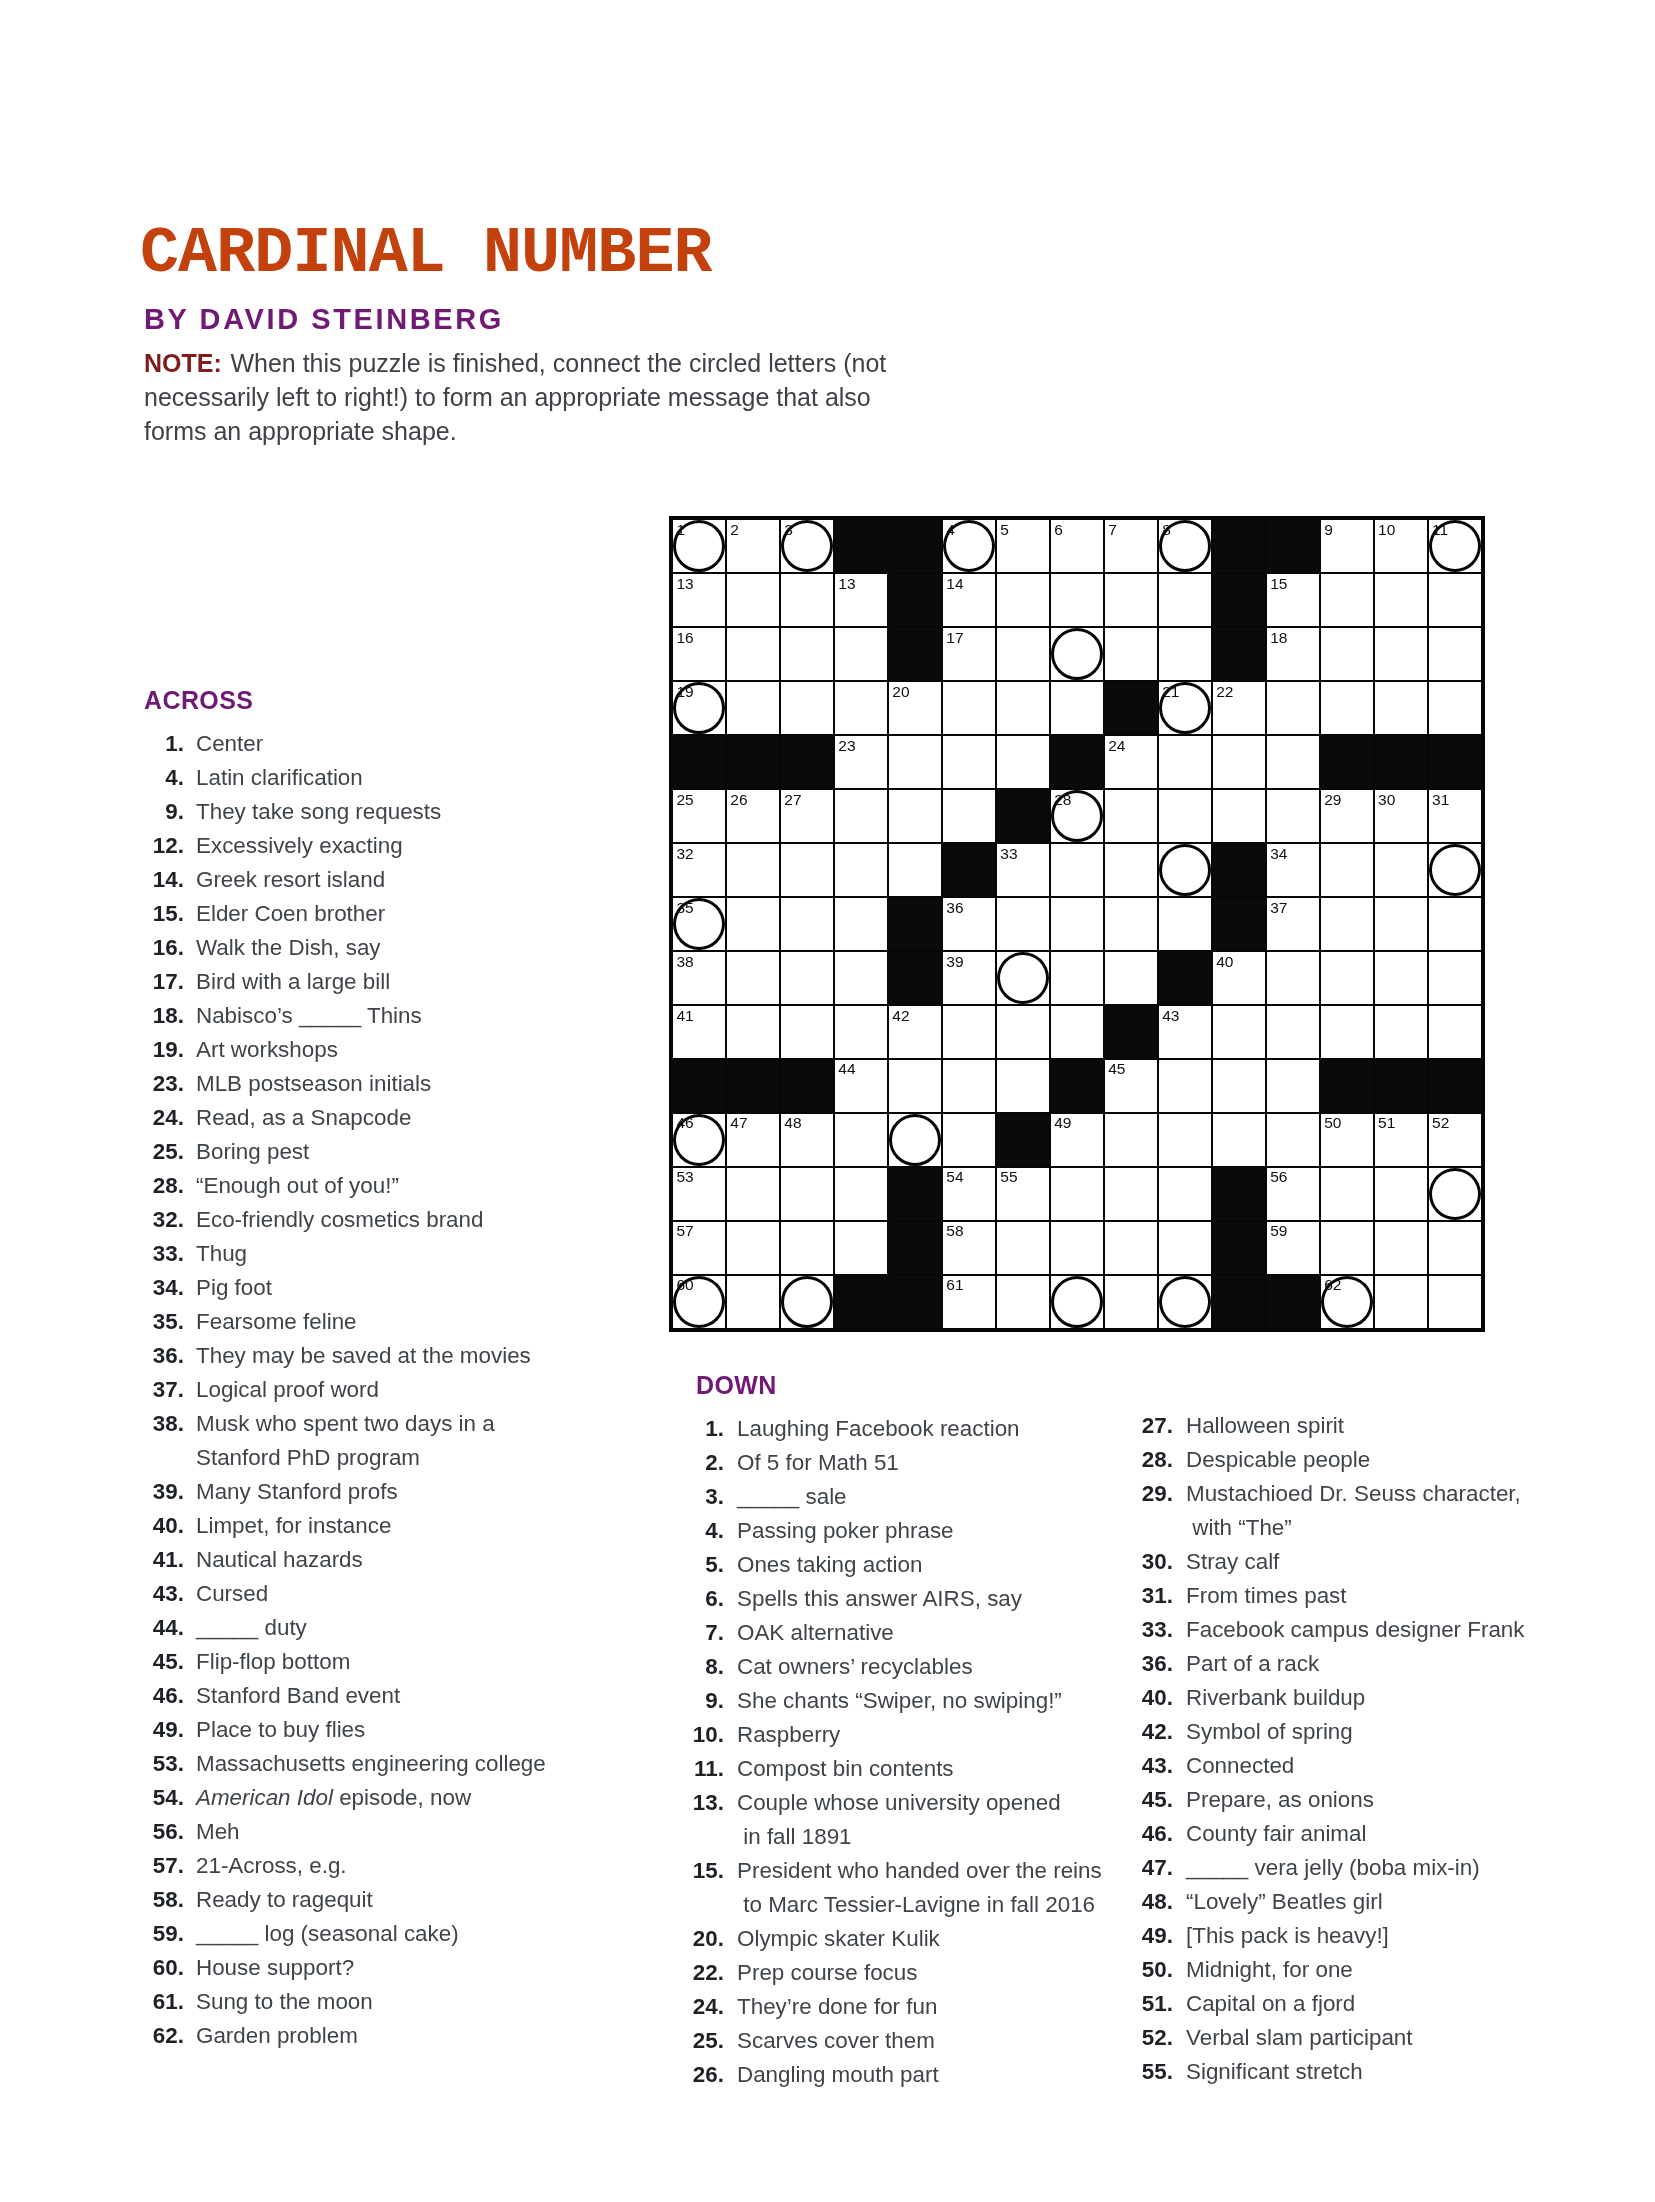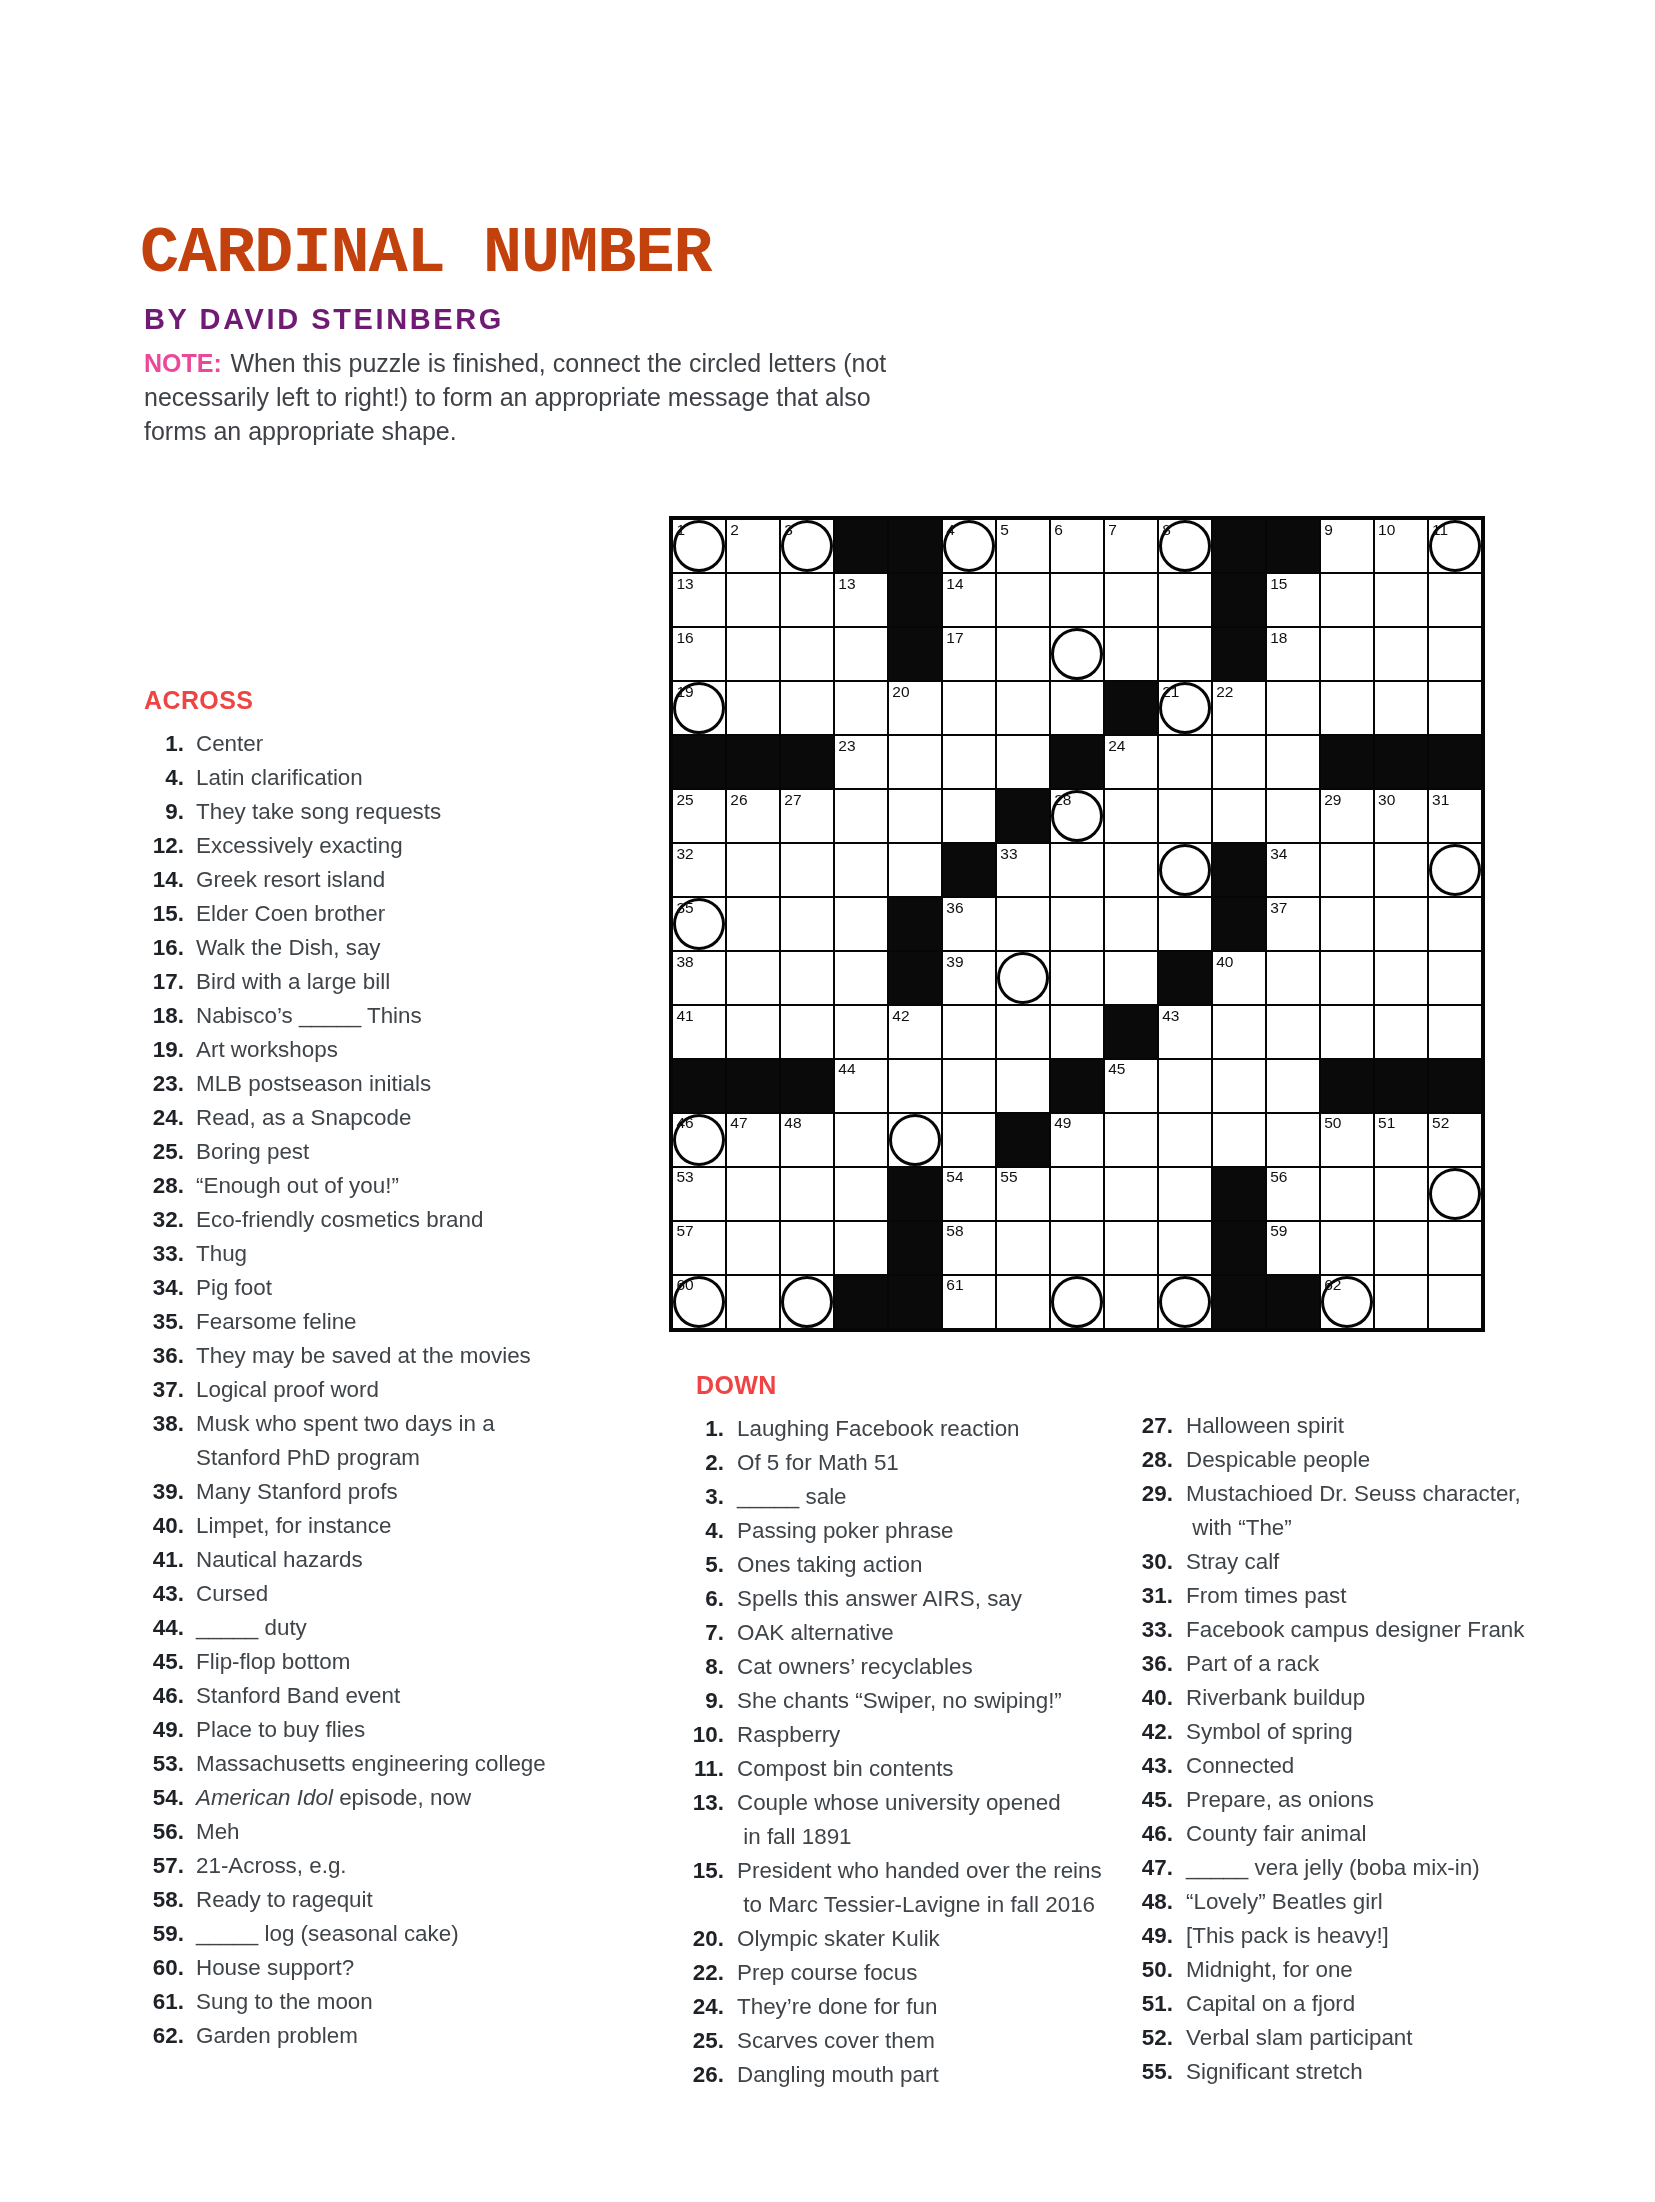--- a/index.html
+++ b/index.html
@@ -16,21 +16,21 @@
     color:#c2410c; white-space:nowrap;
   }
   .byline {
     position:absolute; left:144px; top:303px;
     font-size:29px; font-weight:bold; letter-spacing:2.6px; color:#701a75;
   }
   .note {
     position:absolute; left:144px; top:346px; width:860px;
     font-size:25px; line-height:34px; color:#3e4247;
   }
-  .note .note-label { font-weight:bold; color:#ec4899; margin-right:8.6px; }
+  .note .note-label { font-weight:bold; color:#7f1d1d; margin-right:8.6px; }
   .note .note-text  { white-space:pre-line; }
 
   
   .grid {
     position:absolute; left:669px; top:516px;
     width:816px; height:816px; box-sizing:border-box;
     border:4.3px solid #060606; background:#060606;
     display:grid; grid-template-columns:repeat(15,1fr); grid-template-rows:repeat(15,1fr);
     gap:1.7px;
   }
@@ -40,21 +40,21 @@
     position:absolute; left:3.4px; top:1.7px; z-index:3;
     font-size:15.5px; line-height:1.05; color:#101010; font-weight:400;
   }
   .circle {
     position:absolute; inset:0; z-index:1;
     border:3.4px solid #060606; border-radius:50%; box-sizing:border-box;
   }
 
   
   .clue-block { position:absolute; }
-  .clue-header { font-size:25px; font-weight:800; letter-spacing:0.4px; color:#ef4444; }
+  .clue-header { font-size:25px; font-weight:800; letter-spacing:0.4px; color:#701a75; }
   ul.clues { list-style:none; margin:12px 0 0 0; padding:0; }
   ul.clues li { display:flex; align-items:flex-start; }
   .cnum {
     flex:none; width:40px; text-align:right;
     font-size:22.4px; line-height:34px; font-weight:bold; color:#1e2126;
   }
   .ctext {
     font-size:22.4px; line-height:34px; color:#3f4449;
     white-space:pre-wrap;
   }

